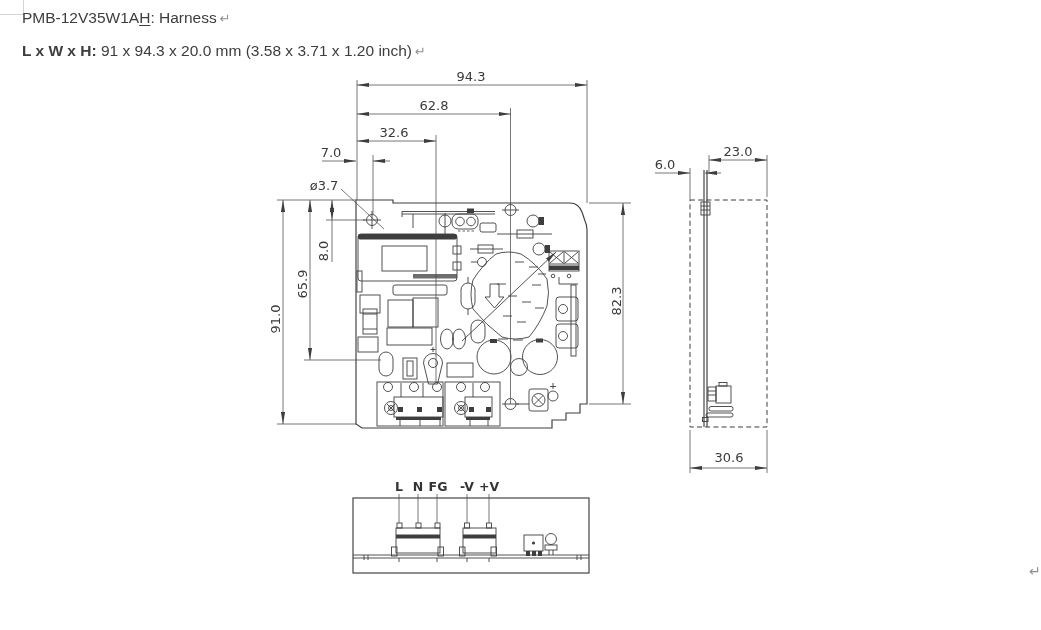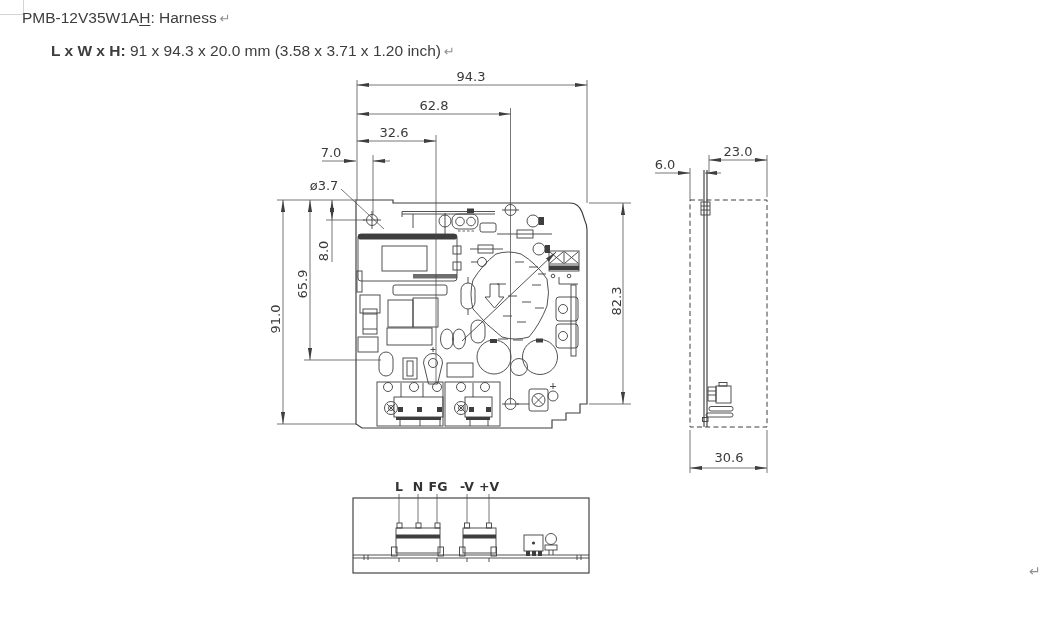--- a/index.html
+++ b/index.html
@@ -2,21 +2,21 @@
 <html><head>
 <meta charset="utf-8">
 <style>
   html,body{margin:0;padding:0;background:#fff;}
   .page{position:relative;width:1041px;height:630px;background:#ffffff;overflow:hidden;
         font-family:"Liberation Sans",sans-serif;}
   .corner-artifact{position:absolute;left:0;top:0;width:23px;height:14px;
         border-right:1px solid #d4d4d4;border-bottom:1px solid #d4d4d4;}
   .title-line{position:absolute;left:22px;top:9px;font-size:15.5px;color:#3d3d3d;white-space:pre;text-align:center;}
   .size-line{position:absolute;left:22px;top:42px;font-size:15.5px;color:#3d3d3d;white-space:pre;}
-  .size-line b{font-weight:bold;margin-left:29px;}
+  .size-line b{font-weight:bold;}
   .u{text-decoration:underline;text-underline-offset:2px;}
   .ret{color:#8f8f8f;font-size:13px;font-family:"DejaVu Sans",sans-serif;padding-left:3px;}
   .ret-corner{position:absolute;left:1029px;top:563px;font-size:14px;color:#8f8f8f;
         font-family:"DejaVu Sans",sans-serif;}
   svg.drawing{position:absolute;left:0;top:0;}
   svg.drawing *{vector-effect:none;}
   .thin{fill:none;stroke:#3e3e3e;stroke-width:.9;}
   .outline{fill:none;stroke:#3e3e3e;stroke-width:1.15;}
   .dim{fill:none;stroke:#4a4a4a;stroke-width:.75;}
   .fillk{fill:#3e3e3e;stroke:none;}

